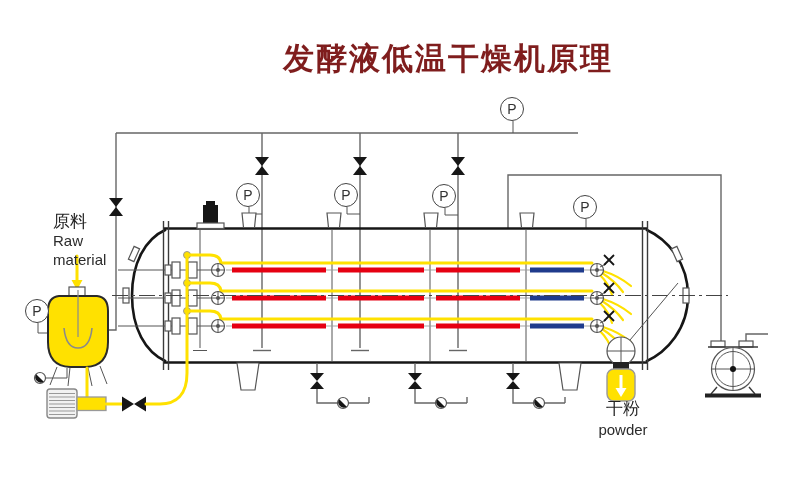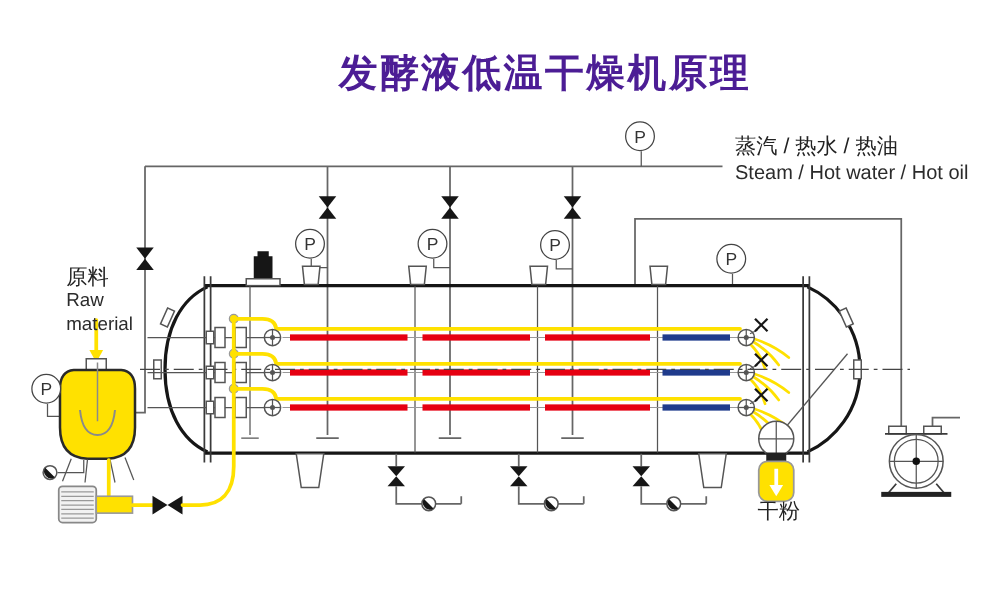--- a/index.html
+++ b/index.html
@@ -19,21 +19,21 @@
   .yellow-pipe{stroke:var(--pipe_yellow);stroke-width:3;fill:none;stroke-linecap:round;}
   .yellow-thin{stroke:var(--pipe_yellow);stroke-width:2.2;fill:none;stroke-linecap:round;}
   .yellow-fill{fill:var(--pipe_yellow);}
   .red-bar{fill:var(--tube_red);}
   .blue-bar{fill:var(--tube_blue);}
   .white-part{fill:#fff;stroke:#555;stroke-width:1.2;}
   .black-fill{fill:var(--line_dark);stroke:none;}
   .st-x{stroke:var(--line_dark);stroke-width:1.8;}
 
   .lbl{position:absolute;color:#2b2b2b;}
-  #title{left:136px;top:38px;width:600px;text-align:center;font-size:31px;font-weight:bold;letter-spacing:2px;color:#4c1d95;}
+  #title{left:148px;top:38px;width:600px;text-align:center;font-size:31px;font-weight:bold;letter-spacing:2px;color:#7f1d1d;}
   #medium-label{left:588px;top:106px;line-height:22px;font-size:16px;}
   #raw-label{left:53px;top:212px;width:72px;font-size:15px;line-height:19px;}
   #powder-label{left:584px;top:398px;width:78px;text-align:center;font-size:15px;line-height:21px;}
   .zh{font-size:17px;color:#222;}
   .gauge{position:absolute;width:22px;height:22px;border:1.6px solid #444;border-radius:50%;
          background:#fff;display:flex;align-items:center;justify-content:center;
          font-size:14px;color:#333;box-sizing:content-box;}
 </style>
 </head>
 <body>
@@ -225,33 +225,30 @@
     <line x1="711.5" y1="369" x2="754.5" y2="369" class="st-thin"></line>
     <line x1="733" y1="347.5" x2="733" y2="390.5" class="st-thin"></line>
     <circle cx="733" cy="369" r="3" fill="#111"></circle>
     <path d="M717,387 L711,394 M749,387 L755,394" class="st-med"></path>
     <rect x="705" y="393.5" width="56" height="4" fill="#222"></rect>
   </g>
 </svg>
 
 <div id="title" class="lbl">发酵液低温干燥机原理</div>
 
-<div id="medium-label" class="lbl">
-  <div class="zh">蒸汽 / 热水 / 热油</div>
-  <div>Steam / Hot water / Hot oil</div>
-</div>
 
 <div id="raw-label" class="lbl">
   <div class="zh">原料</div>
   <div>Raw</div>
   <div>material</div>
 </div>
 
 <div id="powder-label" class="lbl">
   <div class="zh">干粉</div>
+  <div>powder</div>
 </div>
 
 <div class="gauge" style="left:500px;top:97px;">P</div>
 <div class="gauge" style="left:236px;top:183px;">P</div>
 <div class="gauge" style="left:334px;top:183px;">P</div>
 <div class="gauge" style="left:432px;top:184px;">P</div>
 <div class="gauge" style="left:573px;top:195px;">P</div>
 <div class="gauge" style="left:25px;top:299px;">P</div>
 
 </div>

